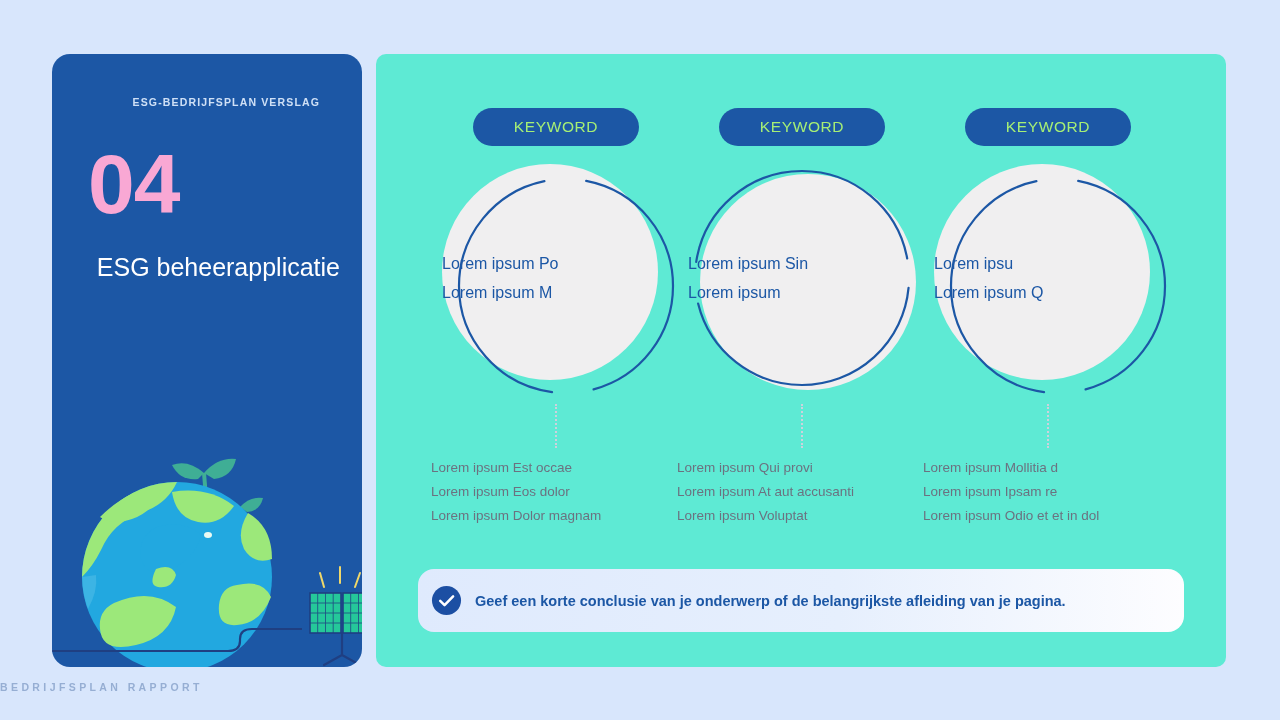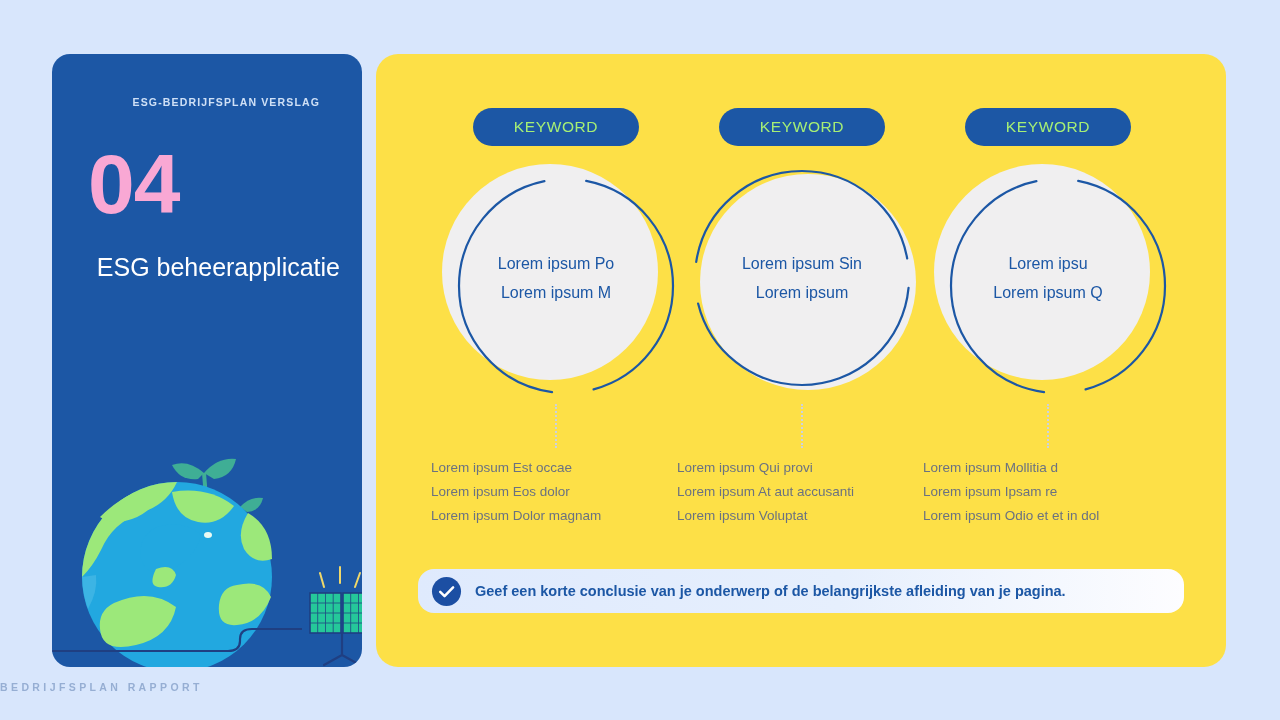--- a/index.html
+++ b/index.html
@@ -75,22 +75,22 @@
     height: 250px;
   }
 
   
   .card {
     position: absolute;
     left: 376px;
     top: 54px;
     width: 850px;
     height: 613px;
-    background: #fde047;
-    border-radius: 22px;
+    background: #5eead4;
+    border-radius: 10px;
   }
 
   
   .columns {
     position: absolute;
     left: 66px;
     top: 54px;
     width: 720px;
     height: 470px;
     display: flex;
@@ -151,21 +151,21 @@
   
   .v-b .circle-fill { left: 12px; top: 10px; }
   .v-b .circle-ring { left: 0px; top: 0px; }
 
   .circle-text {
     position: absolute;
     left: 0;
     top: 50%;
     width: 228px;
     transform: translateY(-50%);
-    text-align: center;
+    text-align: left;
     color: #1c57a5;
     font-size: 16px;
     line-height: 29px;
     z-index: 3;
   }
 
   .dotted-line {
     width: 1px;
     height: 44px;
     margin-top: 12px;
@@ -181,21 +181,21 @@
     line-height: 24px;
     width: 250px;
   }
 
   
   .conclusion {
     position: absolute;
     left: 42px;
     top: 515px;
     width: 766px;
-    height: 44px;
+    height: 63px;
     border-radius: 16px;
     background: linear-gradient(to right, #dfeafd 0%, #e6effd 55%, #fdfdff 100%);
     display: flex;
     align-items: center;
   }
   .check-icon {
     margin-left: 13px;
     width: 31px;
     height: 31px;
     flex: none;

